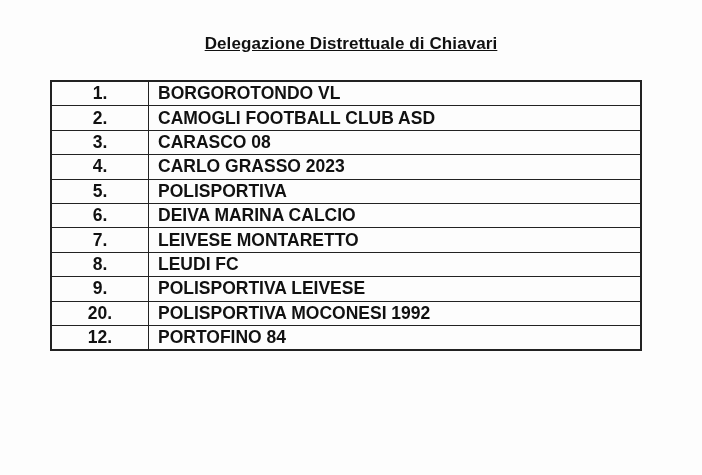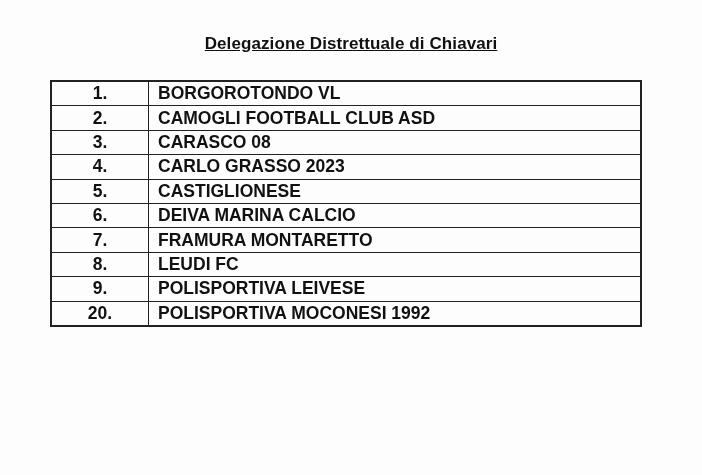--- a/index.html
+++ b/index.html
@@ -32,36 +32,40 @@
     <tr>
         <td class="num">3.</td>
         <td class="name">CARASCO 08</td>
       </tr>
     <tr>
         <td class="num">4.</td>
         <td class="name">CARLO GRASSO 2023</td>
       </tr>
     <tr>
         <td class="num">5.</td>
-        <td class="name">CASTIGLIONESE</td>
+        <td class="name">POLISPORTIVA</td>
       </tr>
     <tr>
         <td class="num">6.</td>
         <td class="name">DEIVA MARINA CALCIO</td>
       </tr>
     <tr>
         <td class="num">7.</td>
-        <td class="name">FRAMURA MONTARETTO</td>
+        <td class="name">LEIVESE MONTARETTO</td>
       </tr>
     <tr>
         <td class="num">8.</td>
         <td class="name">LEUDI FC</td>
       </tr>
     <tr>
         <td class="num">9.</td>
         <td class="name">POLISPORTIVA LEIVESE</td>
       </tr>
     <tr>
         <td class="num">20.</td>
         <td class="name">POLISPORTIVA MOCONESI 1992</td>
       </tr>
+    <tr>
+        <td class="num">12.</td>
+        <td class="name">PORTOFINO 84</td>
+      </tr>
   </tbody>
 </table>
 
 </body></html>

